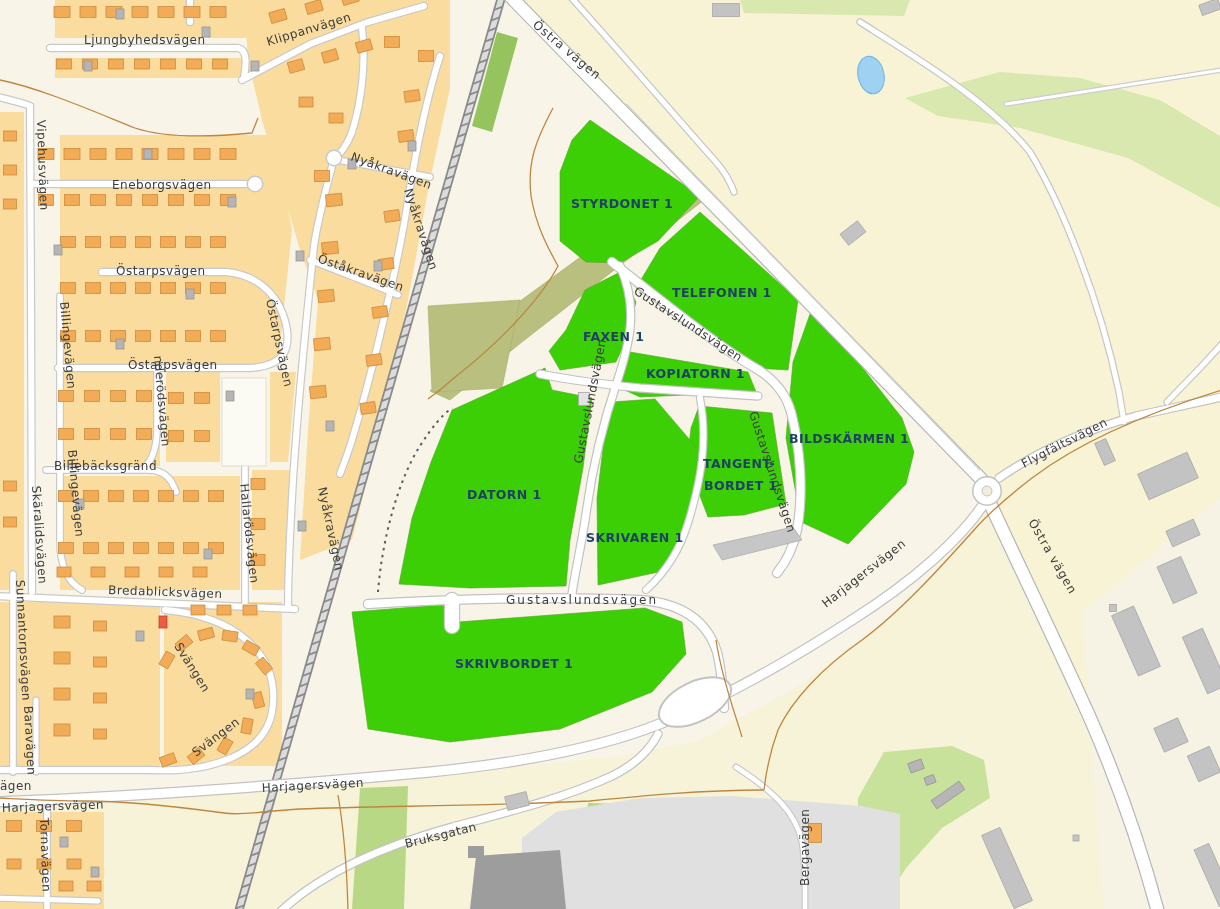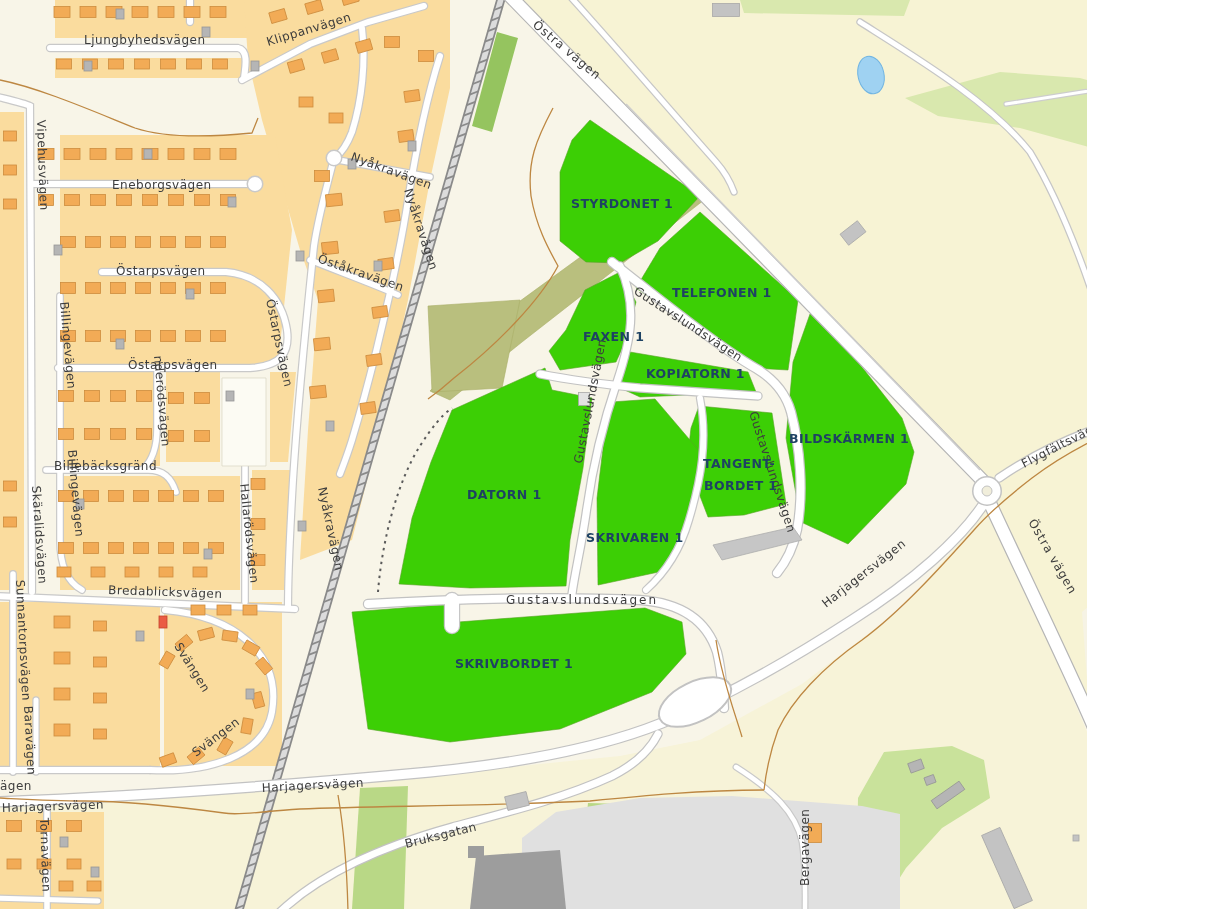--- a/index.html
+++ b/index.html
@@ -1,16 +1,16 @@
 <!DOCTYPE html>
 <html><head>
 <meta charset="utf-8">
 <style>
   html,body{margin:0;padding:0;background:#fff;}
-  #stage{position:relative;width:1087px;height:909px;overflow:hidden;
+  #stage{position:relative;width:1220px;height:909px;overflow:hidden;
          font-family:"DejaVu Sans","Liberation Sans",sans-serif;}
   svg{display:block;}
   .st{font:12px "DejaVu Sans","Liberation Sans",sans-serif;fill:#3d3d3d;letter-spacing:.5px;}
   .stw{letter-spacing:2px;}
   .sts{letter-spacing:1px;}
   .pl{font:bold 12.5px "DejaVu Sans","Liberation Sans",sans-serif;letter-spacing:.4px;}
 </style>
 </head>
 <body>
 

